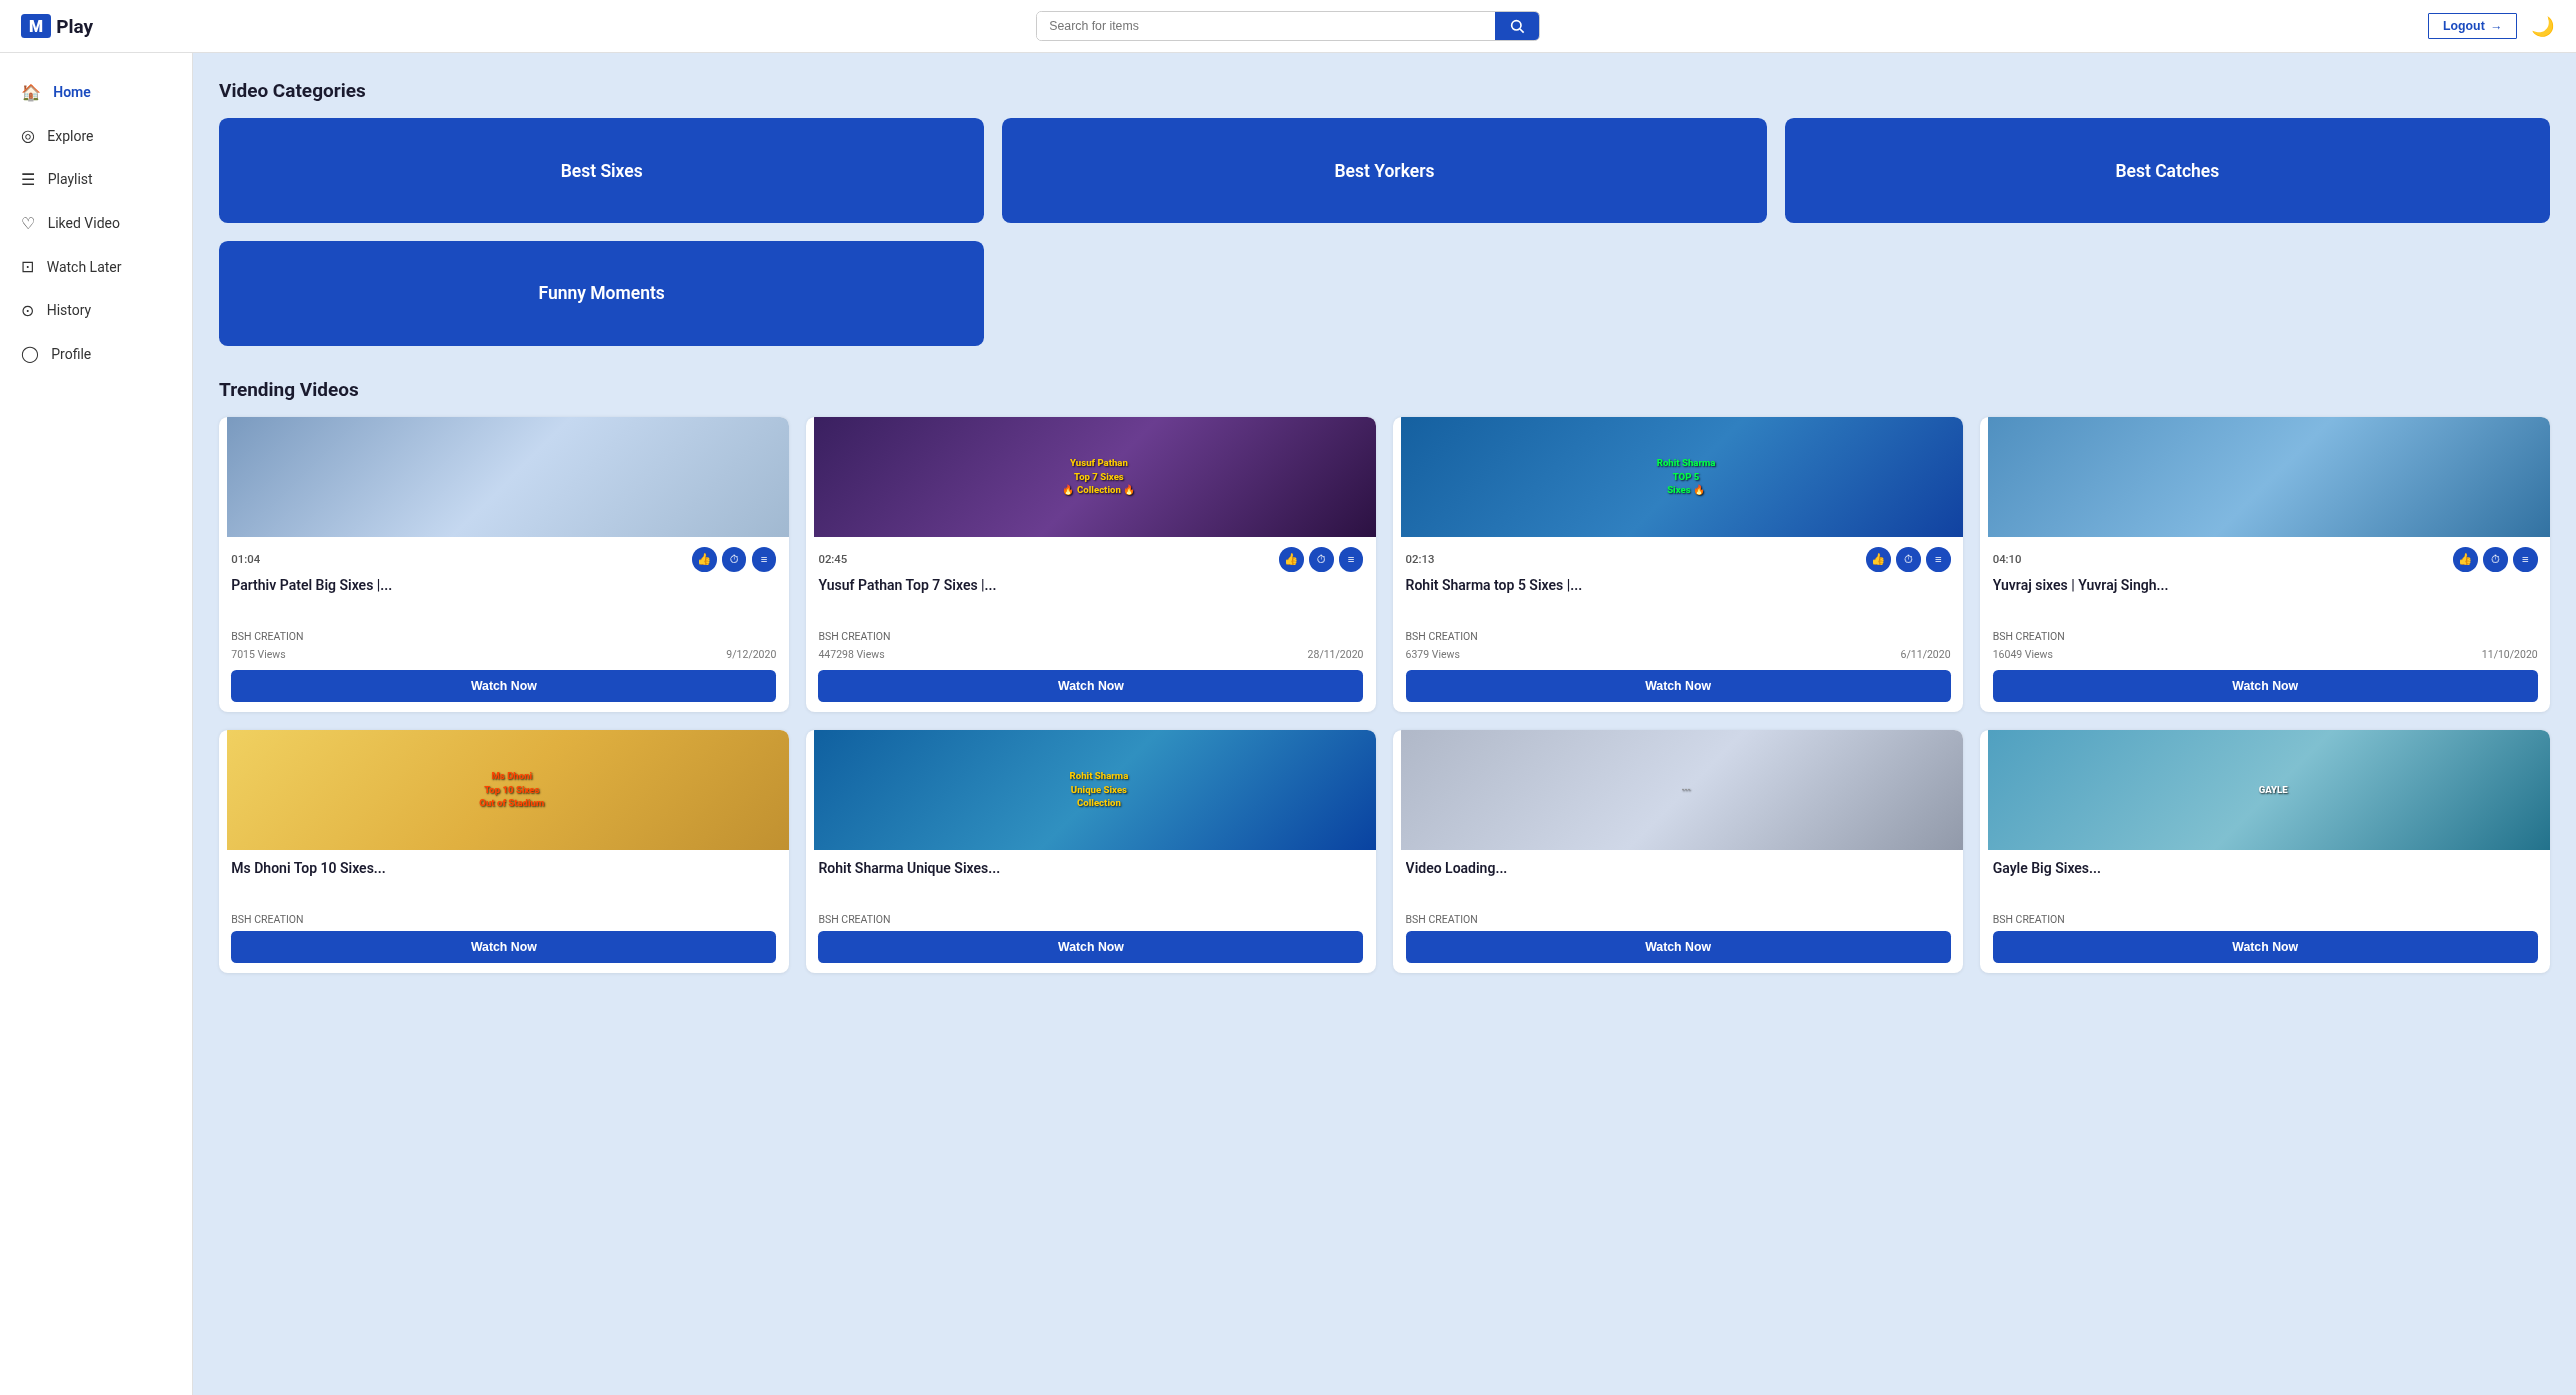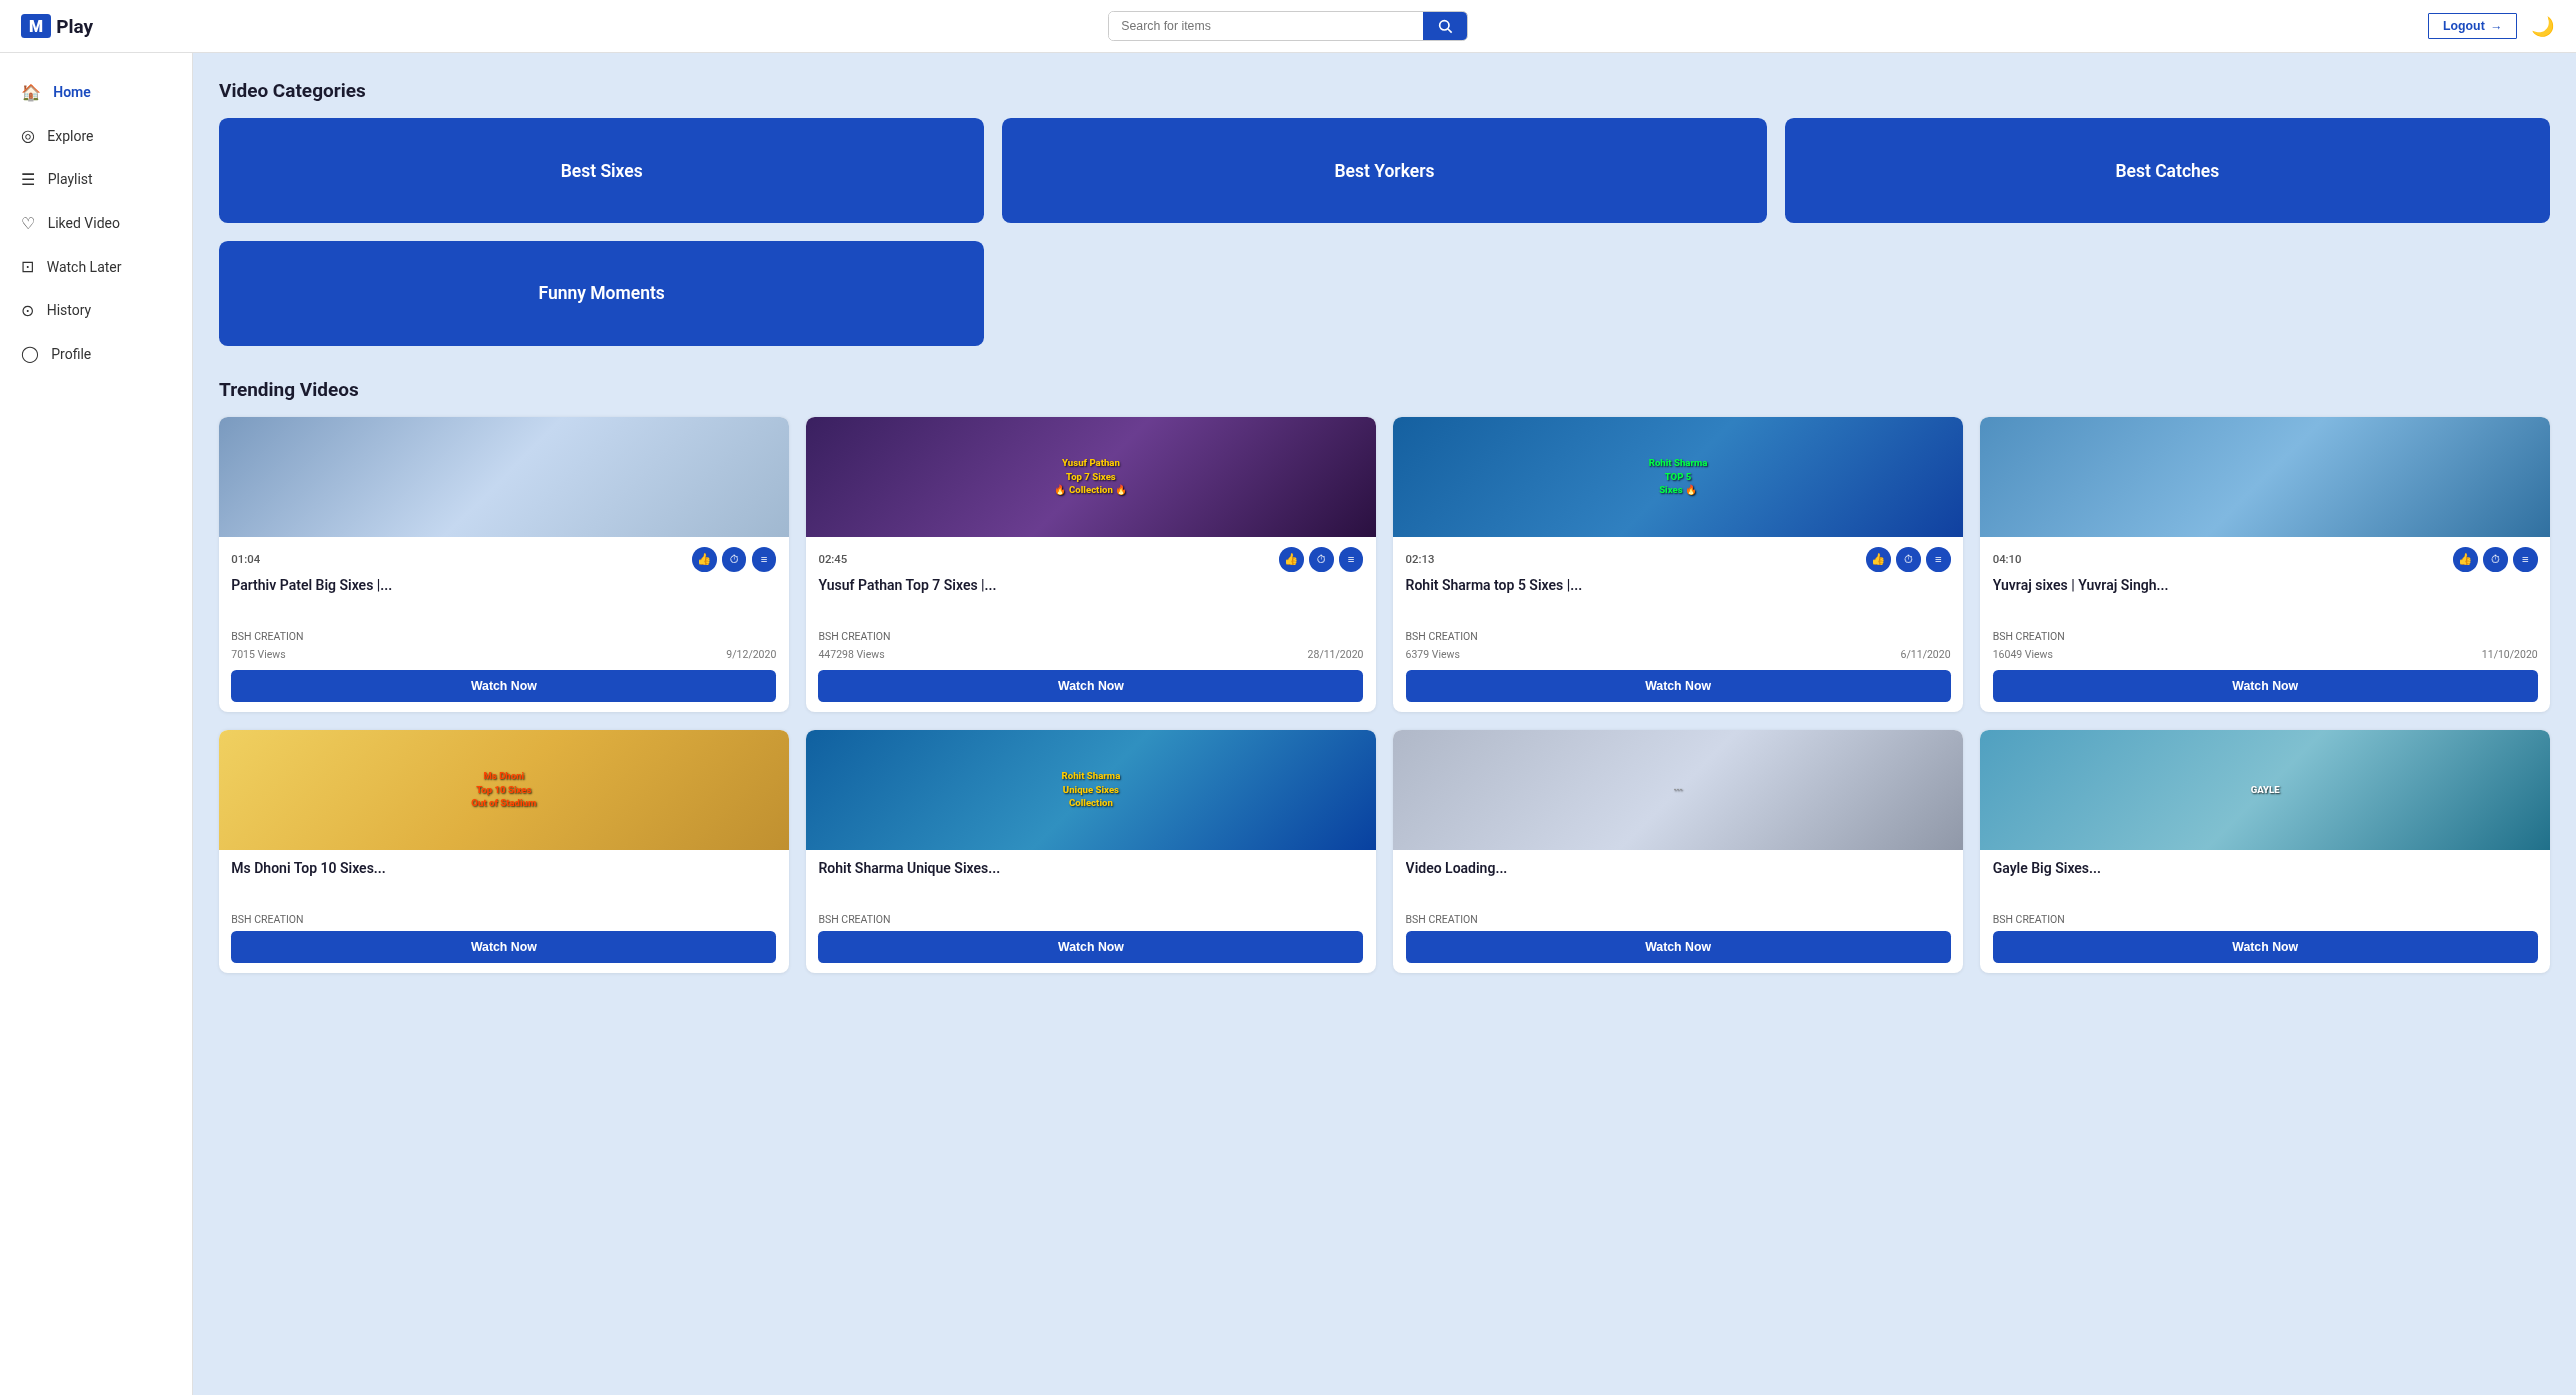--- a/index.html
+++ b/index.html
@@ -48,21 +48,21 @@
     .search-area {
       flex: 1;
       display: flex;
       justify-content: center;
     }
     .search-box {
       display: flex;
       border: 0.9px solid #ccc;
       border-radius: 5.3px;
       overflow: hidden;
-      width: 360px;
+      width: 504px;
     }
     .search-input {
       flex: 1;
       padding: 7px 12.3px;
       border: none;
       outline: none;
       font-size: 12.3px;
       color: #666;
     }
     .search-btn {
@@ -299,20 +299,21 @@
       font-weight: 800;
       text-align: center;
       text-shadow: 0.9px 0.9px 1.8px rgba(0,0,0,0.8);
       padding: 3.5px;
       line-height: 1.4;
     }
     .thumb-wrap {
       position: relative;
       width: 100%;
       height: 120px;
+      margin-left: 8px;
     }
   </style>
 </head>
 <body>
 
 <header class="header">
   <a class="logo">
     <span class="logo-icon">M</span>
     <span>Play</span>
   </a>

